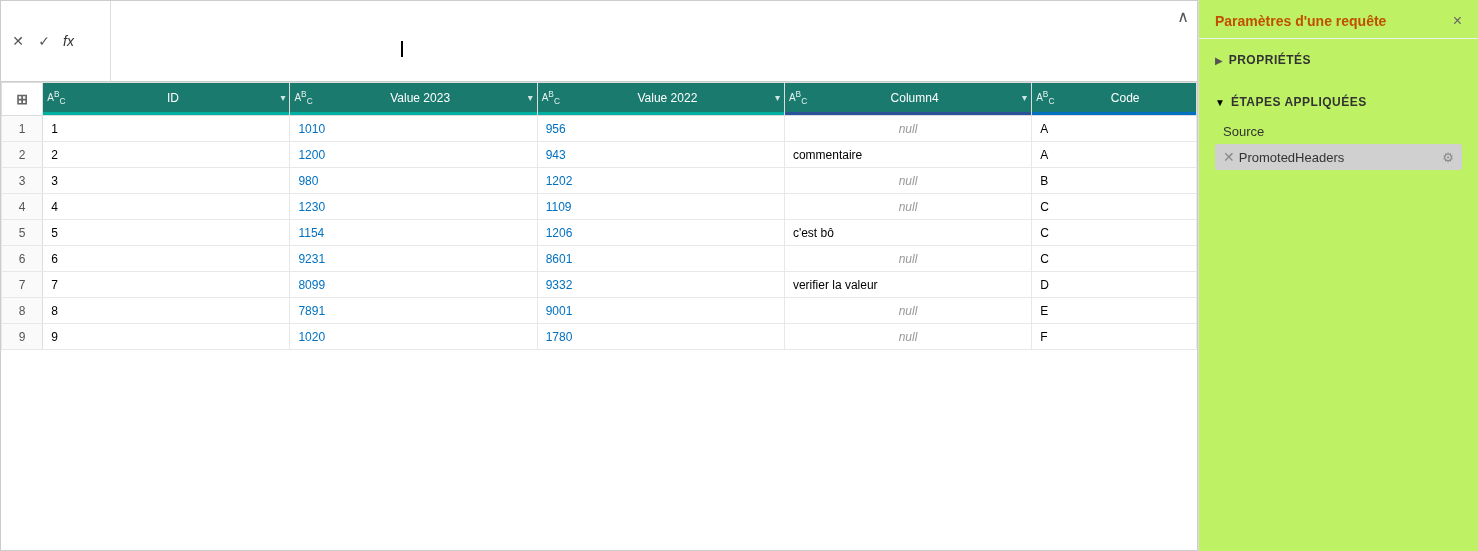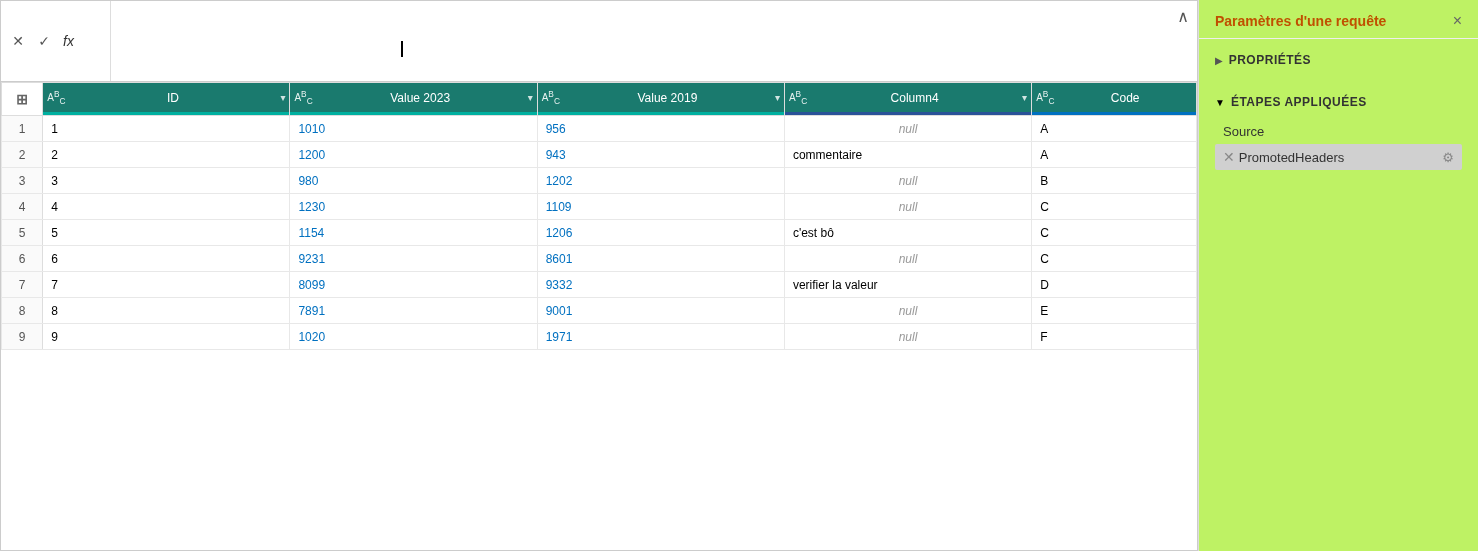--- a/index.html
+++ b/index.html
@@ -349,21 +349,21 @@
           <th style="width:240px;">
             <div class="col-header teal-header">
               <span class="type-icon">A<sup>B</sup><sub>C</sub></span>
               <span class="col-name">Value 2023</span>
               <span class="filter-btn">▾</span>
             </div>
           </th>
           <th style="width:240px;">
             <div class="col-header teal-header">
               <span class="type-icon">A<sup>B</sup><sub>C</sub></span>
-              <span class="col-name">Value 2019</span>
+              <span class="col-name">Value 2022</span>
               <span class="filter-btn">▾</span>
             </div>
           </th>
           <th style="width:240px;">
             <div class="col-header dark-blue-header">
               <span class="type-icon">A<sup>B</sup><sub>C</sub></span>
               <span class="col-name">Column4</span>
               <span class="filter-btn">▾</span>
             </div>
           </th>
@@ -437,21 +437,21 @@
             <td class="text-value">8</td>
             <td class="num-value">7891</td>
             <td class="num-value">9001</td>
             <td class="null-value">null</td>
             <td class="code-value">E</td>
           </tr>
           <tr>
             <td class="row-num">9</td>
             <td class="text-value">9</td>
             <td class="num-value">1020</td>
-            <td class="num-value">1971</td>
+            <td class="num-value">1780</td>
             <td class="null-value">null</td>
             <td class="code-value">F</td>
           </tr>
         </tbody>
     </table>
   </div>
 </div>
 
 <div class="right-panel">
   <div class="panel-header">

